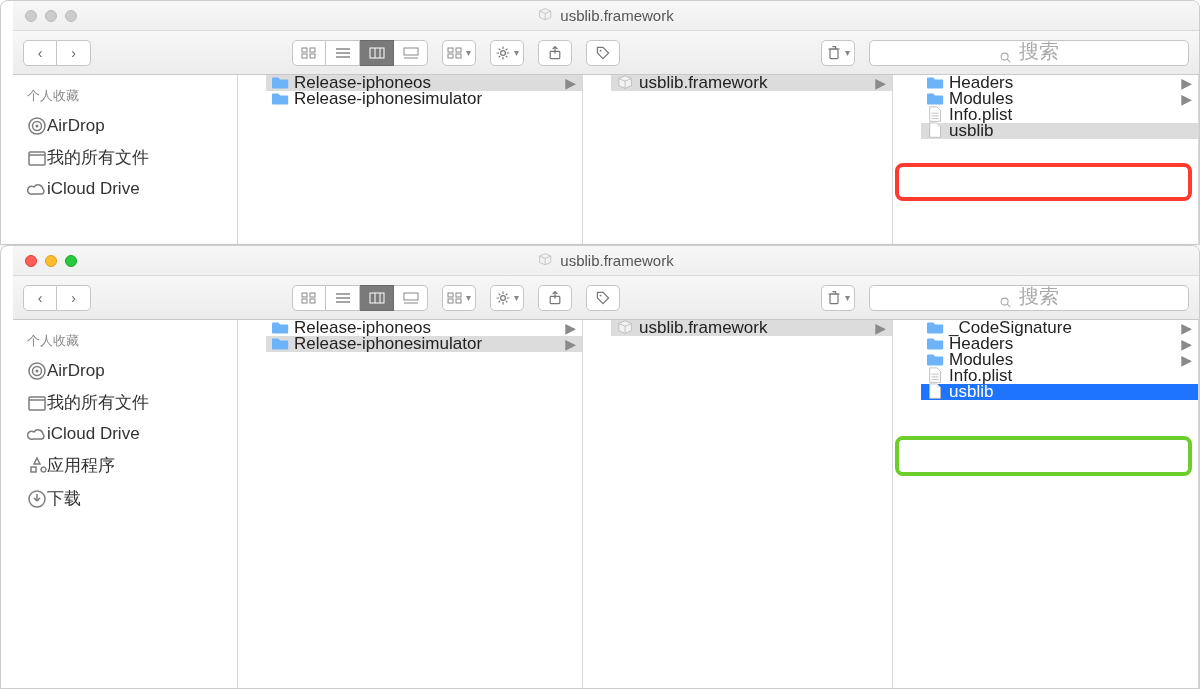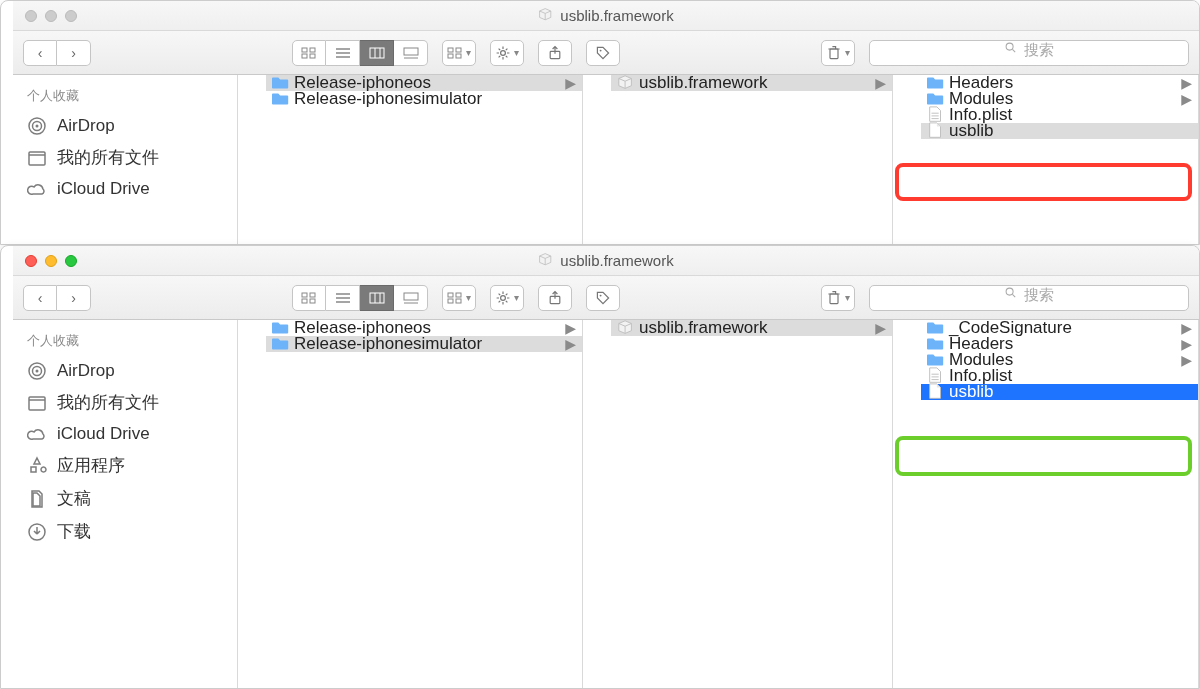--- a/index.html
+++ b/index.html
@@ -14,25 +14,25 @@
   .dot.grey{background:#ccc;border:1px solid #bbb;}
   .wtitle { position:absolute; left:0; right:0; text-align:center; font-size:15px; color:#555; pointer-events:none; }
   .wtitle .fwicon{ display:inline-block; vertical-align:-2px; margin-right:6px; }
   .toolbar { height:44px; background:linear-gradient(#f7f7f7,#ececec); border-bottom:1px solid #c9c9c9; display:flex; align-items:center; padding:0 10px; gap:14px; }
   .nav { display:flex; }
   .btn { height:26px; min-width:34px; background:#fff; border:1px solid #c5c5c5; display:flex; align-items:center; justify-content:center; color:#666; font-size:14px; cursor:default; }
   .btn + .btn { border-left:none; }
   .group-first{ border-radius:5px 0 0 5px;} .group-last{border-radius:0 5px 5px 0;} .solo{border-radius:5px;}
   .btn.sel { background:#7a7a7a; color:#fff; border-color:#6a6a6a; }
   .grow { flex:1; }
-  .search { height:26px; width:320px; background:#fff; border:1px solid #c5c5c5; border-radius:5px; display:flex; align-items:flex-start; justify-content:center; color:#aaa; font-size:15px; gap:6px; }
+  .search { height:26px; width:320px; background:#fff; border:1px solid #c5c5c5; border-radius:5px; display:flex; align-items:flex-end; justify-content:center; color:#aaa; font-size:20px; gap:6px; }
   .content { display:flex; height:calc(100% - 74px); }
   .sidebar { width:225px; border-right:1px solid #d9d9d9; padding:8px 0; overflow:hidden; }
   .sb-head { font-size:13px; color:#8a8a8a; padding:4px 14px 6px; font-weight:500; }
-  .sb-item { display:flex; align-items:center; gap:10px; padding:5px 14px; font-size:17px; color:#333; }
+  .sb-item { display:flex; align-items:center; padding:5px 14px; font-size:17px; color:#333; }
   .sb-item svg { color:#7d7d7d; }
   .columns { flex:1; display:flex; }
   .col { border-right:1px solid #d9d9d9; overflow:hidden; position:relative; }
   .col1{width:345px;} .col2{width:310px;} .col3{flex:1;}
   .row { display:flex; align-items:center; height:16px; padding:0 8px 0 28px; font-size:17px; color:#222; position:relative;margin-left:28px; }
   .row .ic { position:absolute; left:6px; width:18px; display:flex; justify-content:center; }
   .row .arr { position:absolute; right:6px; color:#8a8a8a; font-size:14px; }
   .row.sel-grey { background:#dcdcdc; }
   .row.sel-blue { background:#1e74ff; color:#fff; }
   .hl-red { position:absolute; border:4px solid #ff3b2f; border-radius:8px; pointer-events:none; }
@@ -423,26 +423,20 @@
             <span>iCloud Drive</span>
           </div>
           <div class="sb-item">
             <svg width="20" height="20" viewBox="0 0 20 20">
               <use href="#i-apps"></use>
             </svg>
             <span>应用程序</span>
           </div>
           <div class="sb-item">
             <svg width="20" height="20" viewBox="0 0 20 20">
-              <use href="#i-docs"></use>
-            </svg>
-            <span>文稿</span>
-          </div>
-          <div class="sb-item">
-            <svg width="20" height="20" viewBox="0 0 20 20">
               <use href="#i-download"></use>
             </svg>
             <span>下载</span>
           </div>
         </div>
     </div>
     <div class="columns">
       <div class="col col1">
           <div id="w2c1">
             <div class="row">

